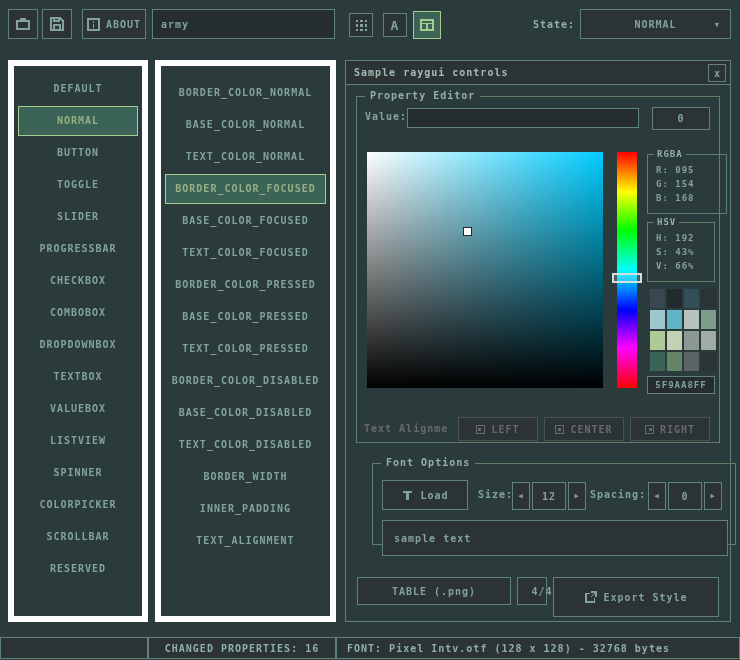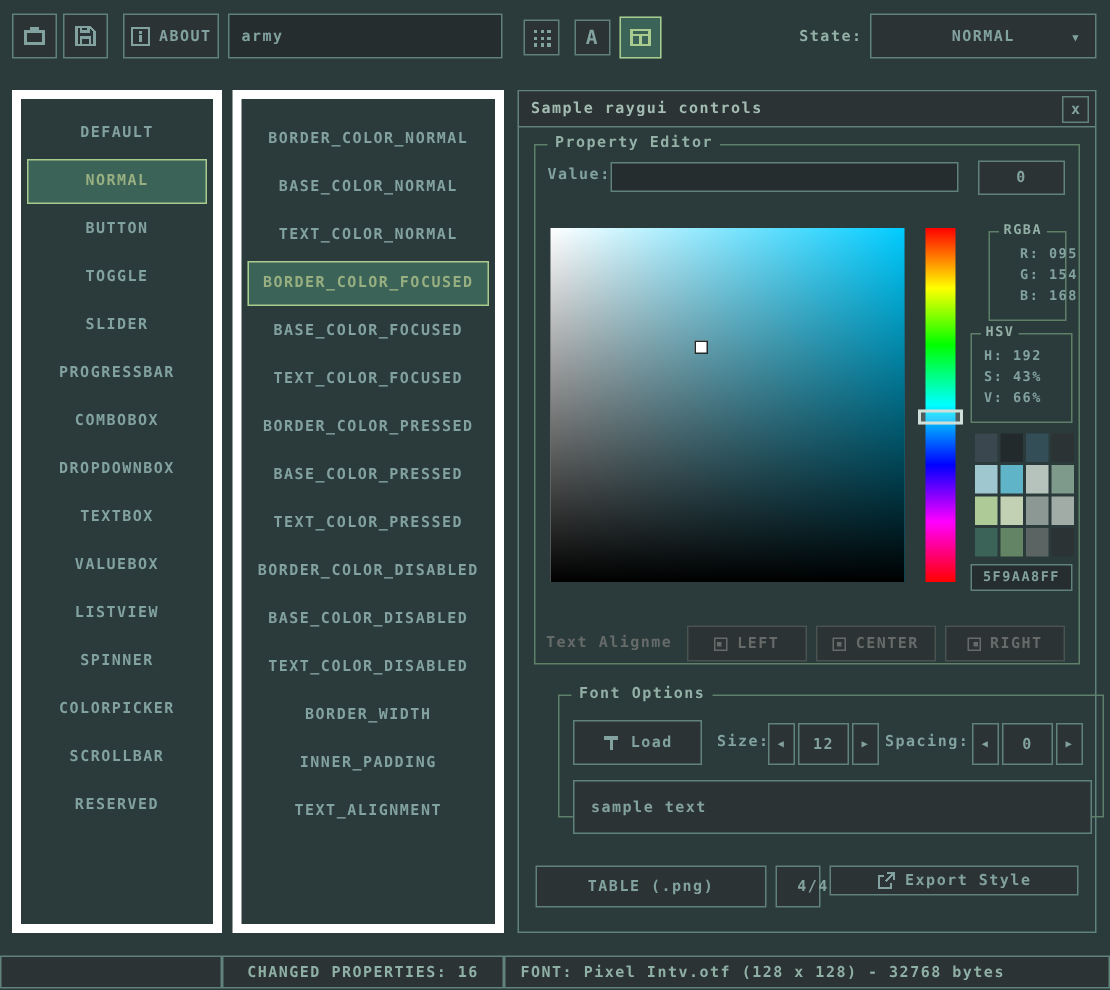--- a/index.html
+++ b/index.html
@@ -173,20 +173,21 @@
 </div>
 
 <div class="panel" style="left:8px;top:60px;width:140px;height:562px;">
 
 <div class="list-item">DEFAULT</div>
     <div class="list-item selected">NORMAL</div>
     <div class="list-item">BUTTON</div>
     <div class="list-item">TOGGLE</div>
     <div class="list-item">SLIDER</div>
     <div class="list-item">PROGRESSBAR</div>
+    <div class="list-item">CHECKBOX</div>
     <div class="list-item">COMBOBOX</div>
     <div class="list-item">DROPDOWNBOX</div>
     <div class="list-item">TEXTBOX</div>
     <div class="list-item">VALUEBOX</div>
     <div class="list-item">LISTVIEW</div>
     <div class="list-item">SPINNER</div>
     <div class="list-item">COLORPICKER</div>
     <div class="list-item">SCROLLBAR</div>
     <div class="list-item">RESERVED</div>
   </div>
@@ -227,21 +228,21 @@
       <span>0</span>
     </div>
 
     <div class="sv-picker" style="background-image: linear-gradient(rgba(0, 0, 0, 0), rgb(0, 0, 0)), linear-gradient(to right, rgb(255, 255, 255), rgb(0, 204, 255));">
       <div class="sv-cursor" style="left: calc(43% - 5px); top: calc(34% - 5px);"></div>
     </div>
     <div class="hue-bar">
       <div class="hue-cursor" style="top: calc(53.3333% - 5px);"></div>
     </div>
 
-    <div class="mini-group" style="left:302px;top:57px;width:52px;height:60px;padding-left:12px;">
+    <div class="mini-group" style="left:290px;top:57px;width:80px;height:60px;">
       <span class="mini-title">RGBA</span>
       <div class="mini-row">R: 095</div>
       <div class="mini-row">G: 154</div>
       <div class="mini-row">B: 168</div>
     </div>
 
     <div class="mini-group" style="left:290px;top:125px;width:68px;height:60px;">
       <span class="mini-title">HSV</span>
       <div class="mini-row">H: 192</div>
       <div class="mini-row">S: 43%</div>
@@ -325,21 +326,21 @@
       <span>sample text</span>
     </div>
   </div>
 
   <div class="btn" style="left:11px;top:516px;width:154px;height:28px;">
     <span>TABLE (.png)</span>
   </div>
   <div class="btn" style="left:171px;top:516px;width:30px;height:28px;padding-left:20px;">
     <span>4/4</span>
   </div>
-  <div class="btn" style="left:207px;top:516px;width:166px;height:20px;">
+  <div class="btn" style="left:207px;top:516px;width:166px;height:40px;">
     <span>
       <svg width="13" height="13" viewBox="0 0 14 14" shape-rendering="crispEdges">
         <g fill="none" stroke="currentColor" stroke-width="1.5">
           <path d="M6 3H2v9h9V8"></path>
           <path d="M8 1h5v5"></path>
           <path d="M13 1L7 7"></path>
         </g>
       </svg>
     </span>
     <span>Export Style</span>

